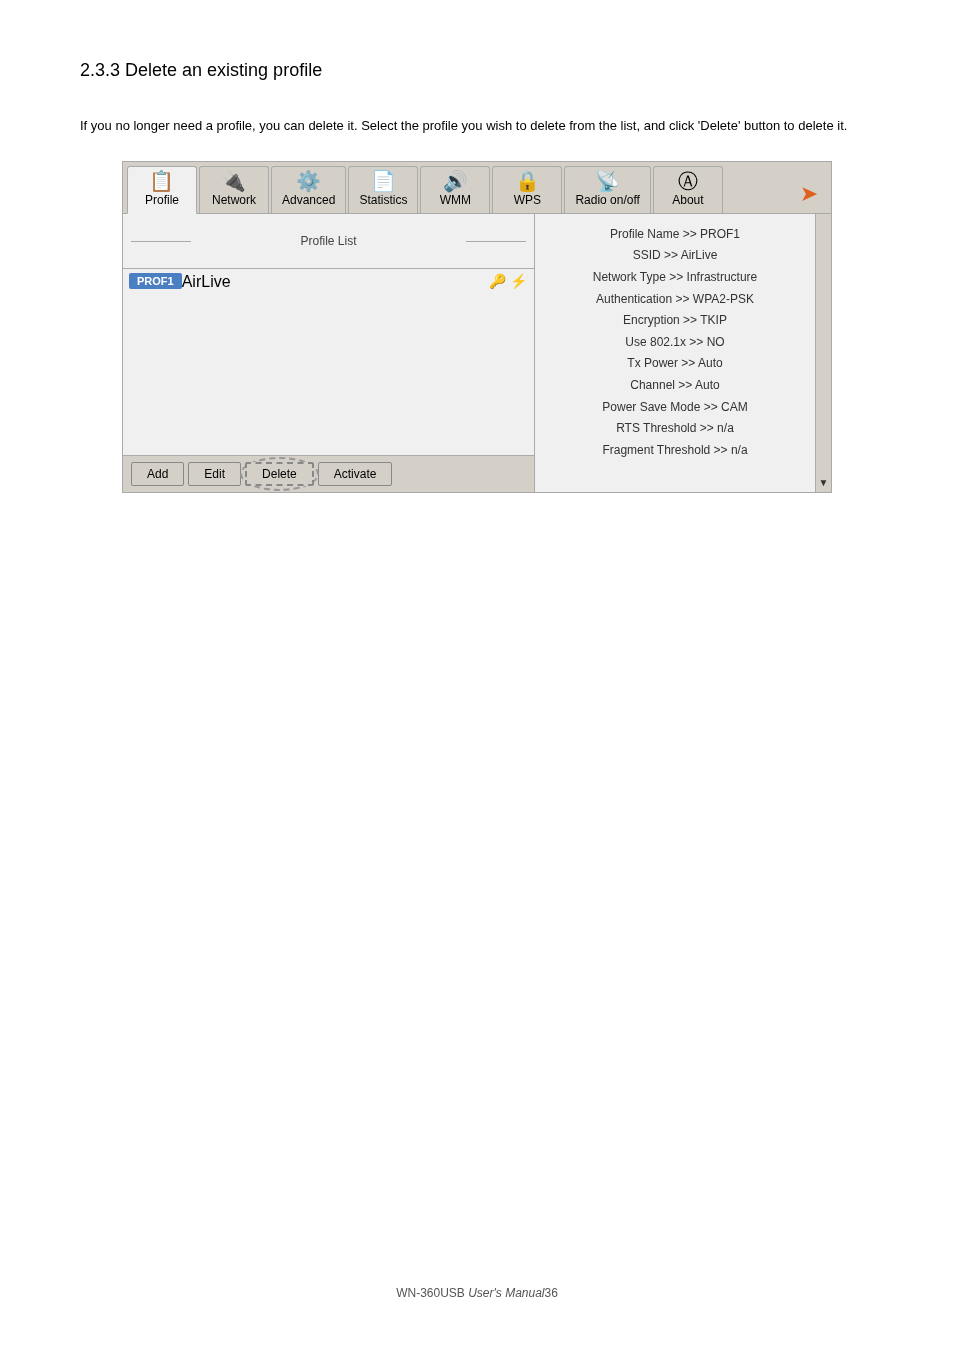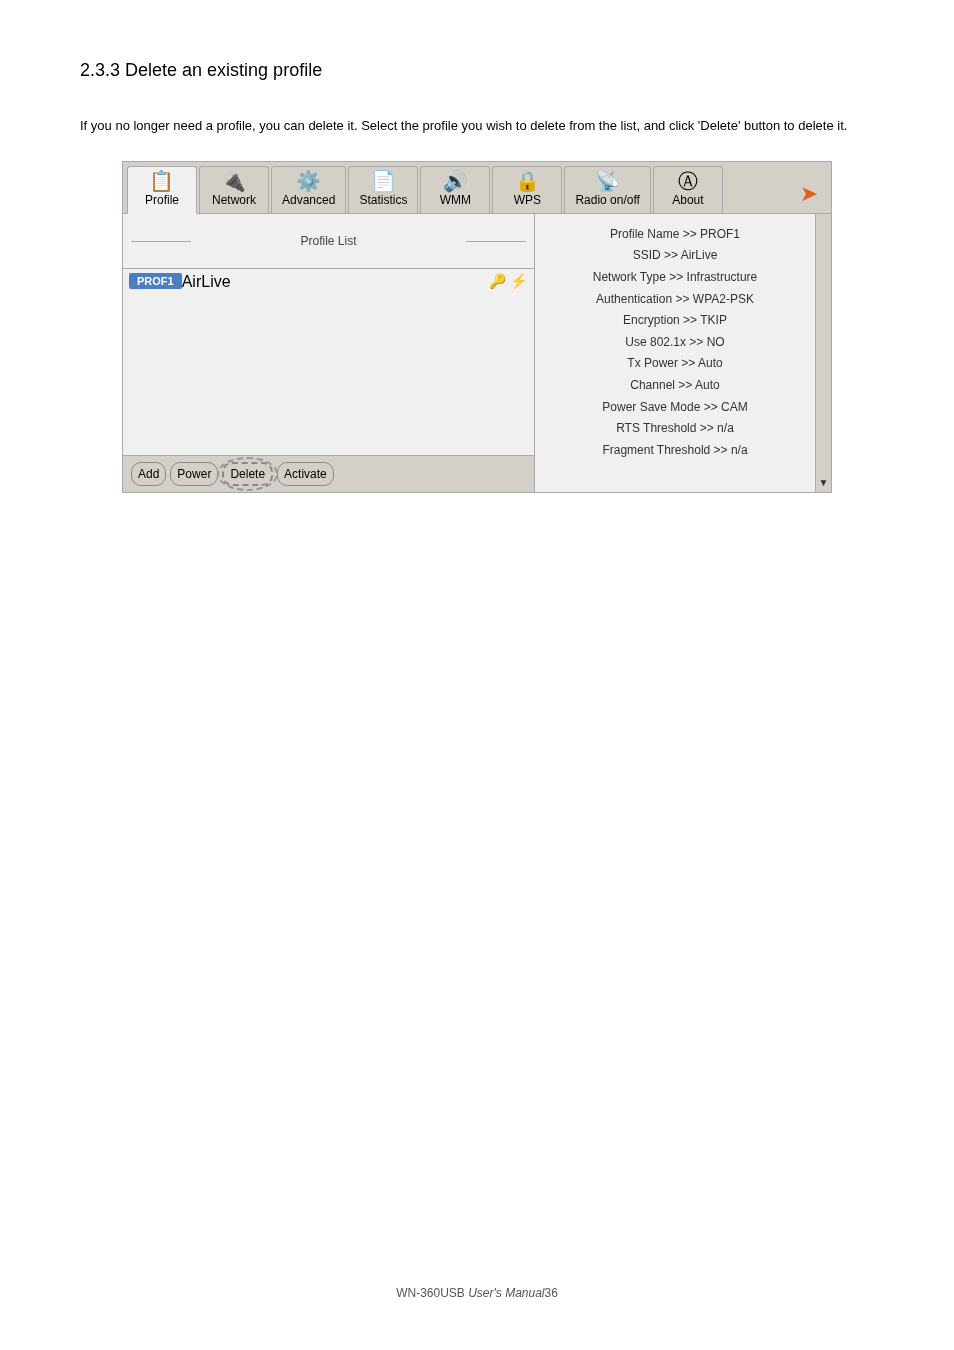--- a/index.html
+++ b/index.html
@@ -160,22 +160,22 @@
       display: flex;
       gap: 4px;
       padding: 6px 8px;
       border-top: 1px solid #aaa;
       background: #d4d0c8;
     }
 
     .btn {
       background: #d4d0c8;
       border: 1px solid #888;
-      border-radius: 10px;
-      padding: 3px 6px;
+      border-radius: 2px;
+      padding: 3px 15px;
       font-size: 12px;
       cursor: pointer;
       color: #000;
     }
 
     .btn-delete {
       border: 2px dashed #888;
       position: relative;
       background: #d4d0c8;
     }
@@ -294,21 +294,21 @@
           <span class="profile-name-badge">PROF1</span>
           <span class="profile-ssid">AirLive</span>
           <span class="profile-icons">
             <span>🔑</span>
             <span>⚡</span>
           </span>
         </div>
         <div class="spacer-area"></div>
         <div class="button-bar">
           <button class="btn">Add</button>
-          <button class="btn">Power</button>
+          <button class="btn">Edit</button>
           <div class="btn-delete-wrapper">
             <button class="btn btn-delete">Delete</button>
           </div>
           <button class="btn">Activate</button>
         </div>
       </div>
 
       <div style="display:flex; flex-direction: row;">
         <div class="right-panel">
           <div class="info-row">Profile Name &gt;&gt; PROF1</div>

